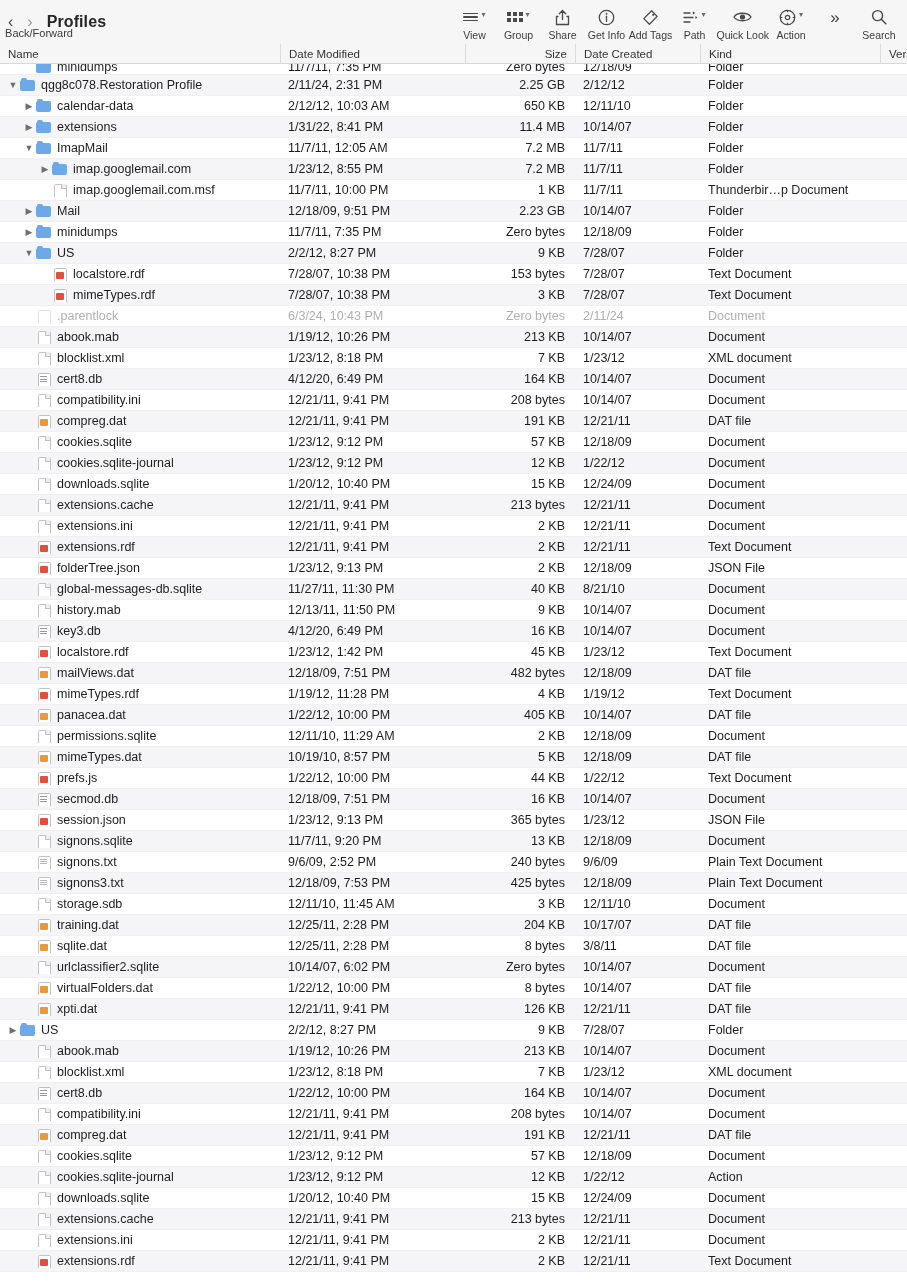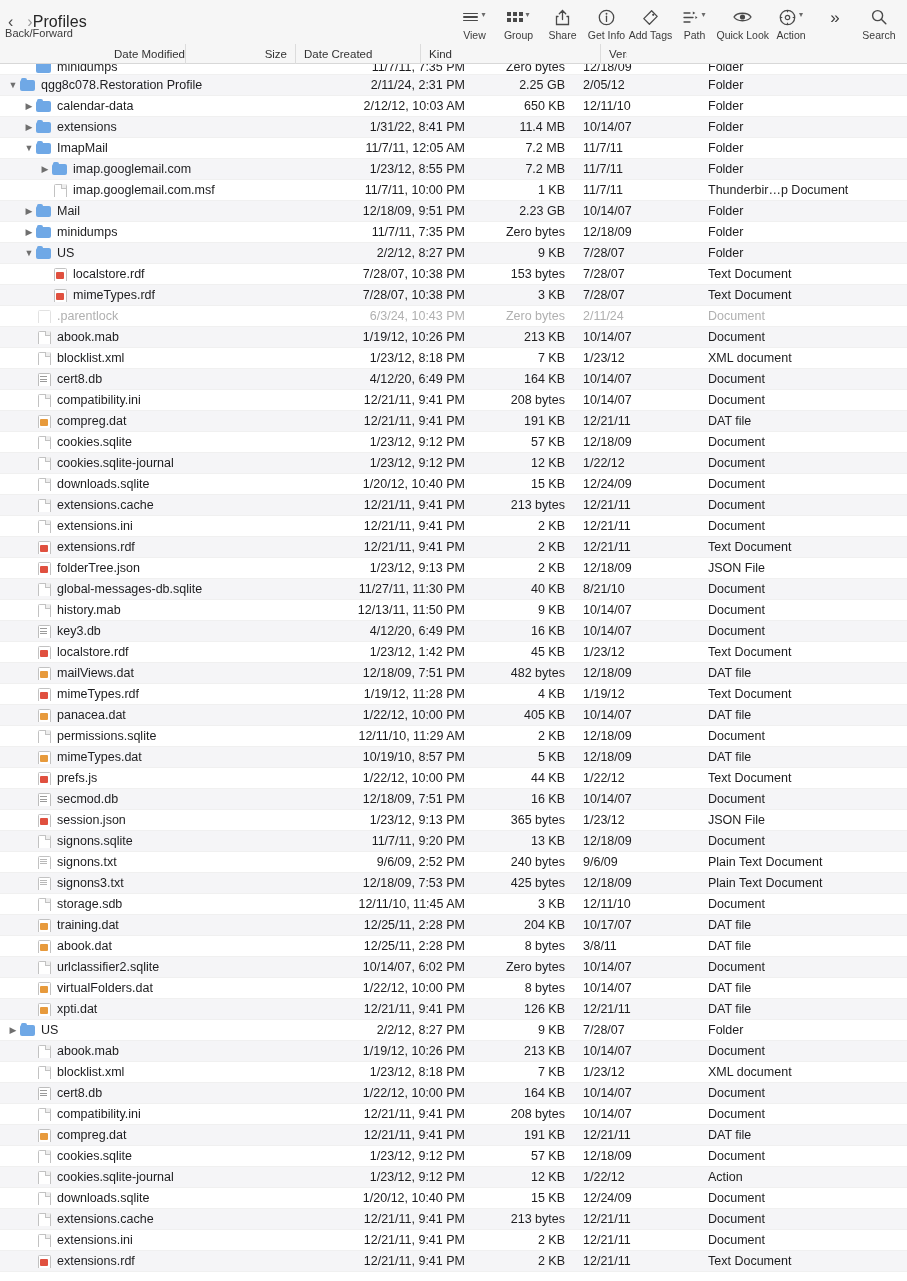--- a/index.html
+++ b/index.html
@@ -60,22 +60,23 @@
     position: absolute;
     left: 0; top: 27px;
     width: 78px;
     text-align: center;
     font-size: 11px;
     color: #3b3b3b;
   }
 
   .title {
     font-size: 16px;
-    font-weight: normal;
+    font-weight: bold;
     color: #262626;
+    margin-left: 14px;
     letter-spacing: 0.1px;
   }
 
   .spacer { flex: 1 1 auto; }
 
   .tb-right { display: flex; align-items: flex-start; gap: 0; padding-right: 6px; }
 
   .caret { font-size: 8px; margin-left: 3px; position: relative; top: -2px; color: #6b6b6b; }
 
   
@@ -100,21 +101,21 @@
     height: 20px;
     line-height: 20px;
     border-left: 1px solid #dcdcdc;
     overflow: hidden;
     white-space: nowrap;
   }
   .colhead .ch:first-child { border-left: none; }
 
   
   .c-name { width: 280px; }
-  .c-mod  { width: 185px; text-align: right; }
+  .c-mod  { width: 185px; }
   .c-size { width: 110px; text-align: right; padding-right: 8px; padding-left: 0; }
   .c-crt  { width: 125px; }
   .c-kind { width: 180px; }
   .c-ver  { width: 27px; }
 
   
   .filelist {
     position: relative;
     height: 1215px;
     overflow: hidden;
@@ -381,20 +382,21 @@
             <path d="M10.3 10.3 L14.8 14.8" stroke="#4a4a4a" stroke-width="1.5" stroke-linecap="round"></path>
           </svg>
       </span>
       <span class="tb-label">Search</span>
     </div>
 
   </div>
 </div>
 
 <div class="colhead">
+  <div class="ch c-name">Name</div>
   <div class="ch c-mod">Date Modified</div>
   <div class="ch c-size">Size</div>
   <div class="ch c-crt">Date Created</div>
   <div class="ch c-kind">Kind</div>
   <div class="ch c-ver">Vers</div>
 </div>
 
 <div class="filelist" id="filelist">
     <div class="row" style="height: 11px; align-items: flex-end;">
       <div class="cell c-name">
@@ -411,21 +413,21 @@
     </div>
     <div class="row alt">
       <div class="cell c-name">
         <span class="indent" style="width: 6px;"></span>
         <span class="twisty">▼</span>
         <span class="fico folder"></span>
         <span>qgg8c078.Restoration Profile</span>
       </div>
       <div class="cell c-mod">2/11/24, 2:31 PM</div>
       <div class="cell c-size">2.25 GB</div>
-      <div class="cell c-crt">2/05/12</div>
+      <div class="cell c-crt">2/12/12</div>
       <div class="cell c-kind">Folder</div>
       <div class="cell c-ver"></div>
     </div>
     <div class="row">
       <div class="cell c-name">
         <span class="indent" style="width: 22px;"></span>
         <span class="twisty">▶</span>
         <span class="fico folder"></span>
         <span>calendar-data</span>
       </div>
@@ -940,21 +942,21 @@
       <div class="cell c-size">204 KB</div>
       <div class="cell c-crt">10/17/07</div>
       <div class="cell c-kind">DAT file</div>
       <div class="cell c-ver"></div>
     </div>
     <div class="row">
       <div class="cell c-name">
         <span class="indent" style="width: 22px;"></span>
         <span class="twisty"></span>
         <span class="fico orange"></span>
-        <span>abook.dat</span>
+        <span>sqlite.dat</span>
       </div>
       <div class="cell c-mod">12/25/11, 2:28 PM</div>
       <div class="cell c-size">8 bytes</div>
       <div class="cell c-crt">3/8/11</div>
       <div class="cell c-kind">DAT file</div>
       <div class="cell c-ver"></div>
     </div>
     <div class="row alt">
       <div class="cell c-name">
         <span class="indent" style="width: 22px;"></span>

